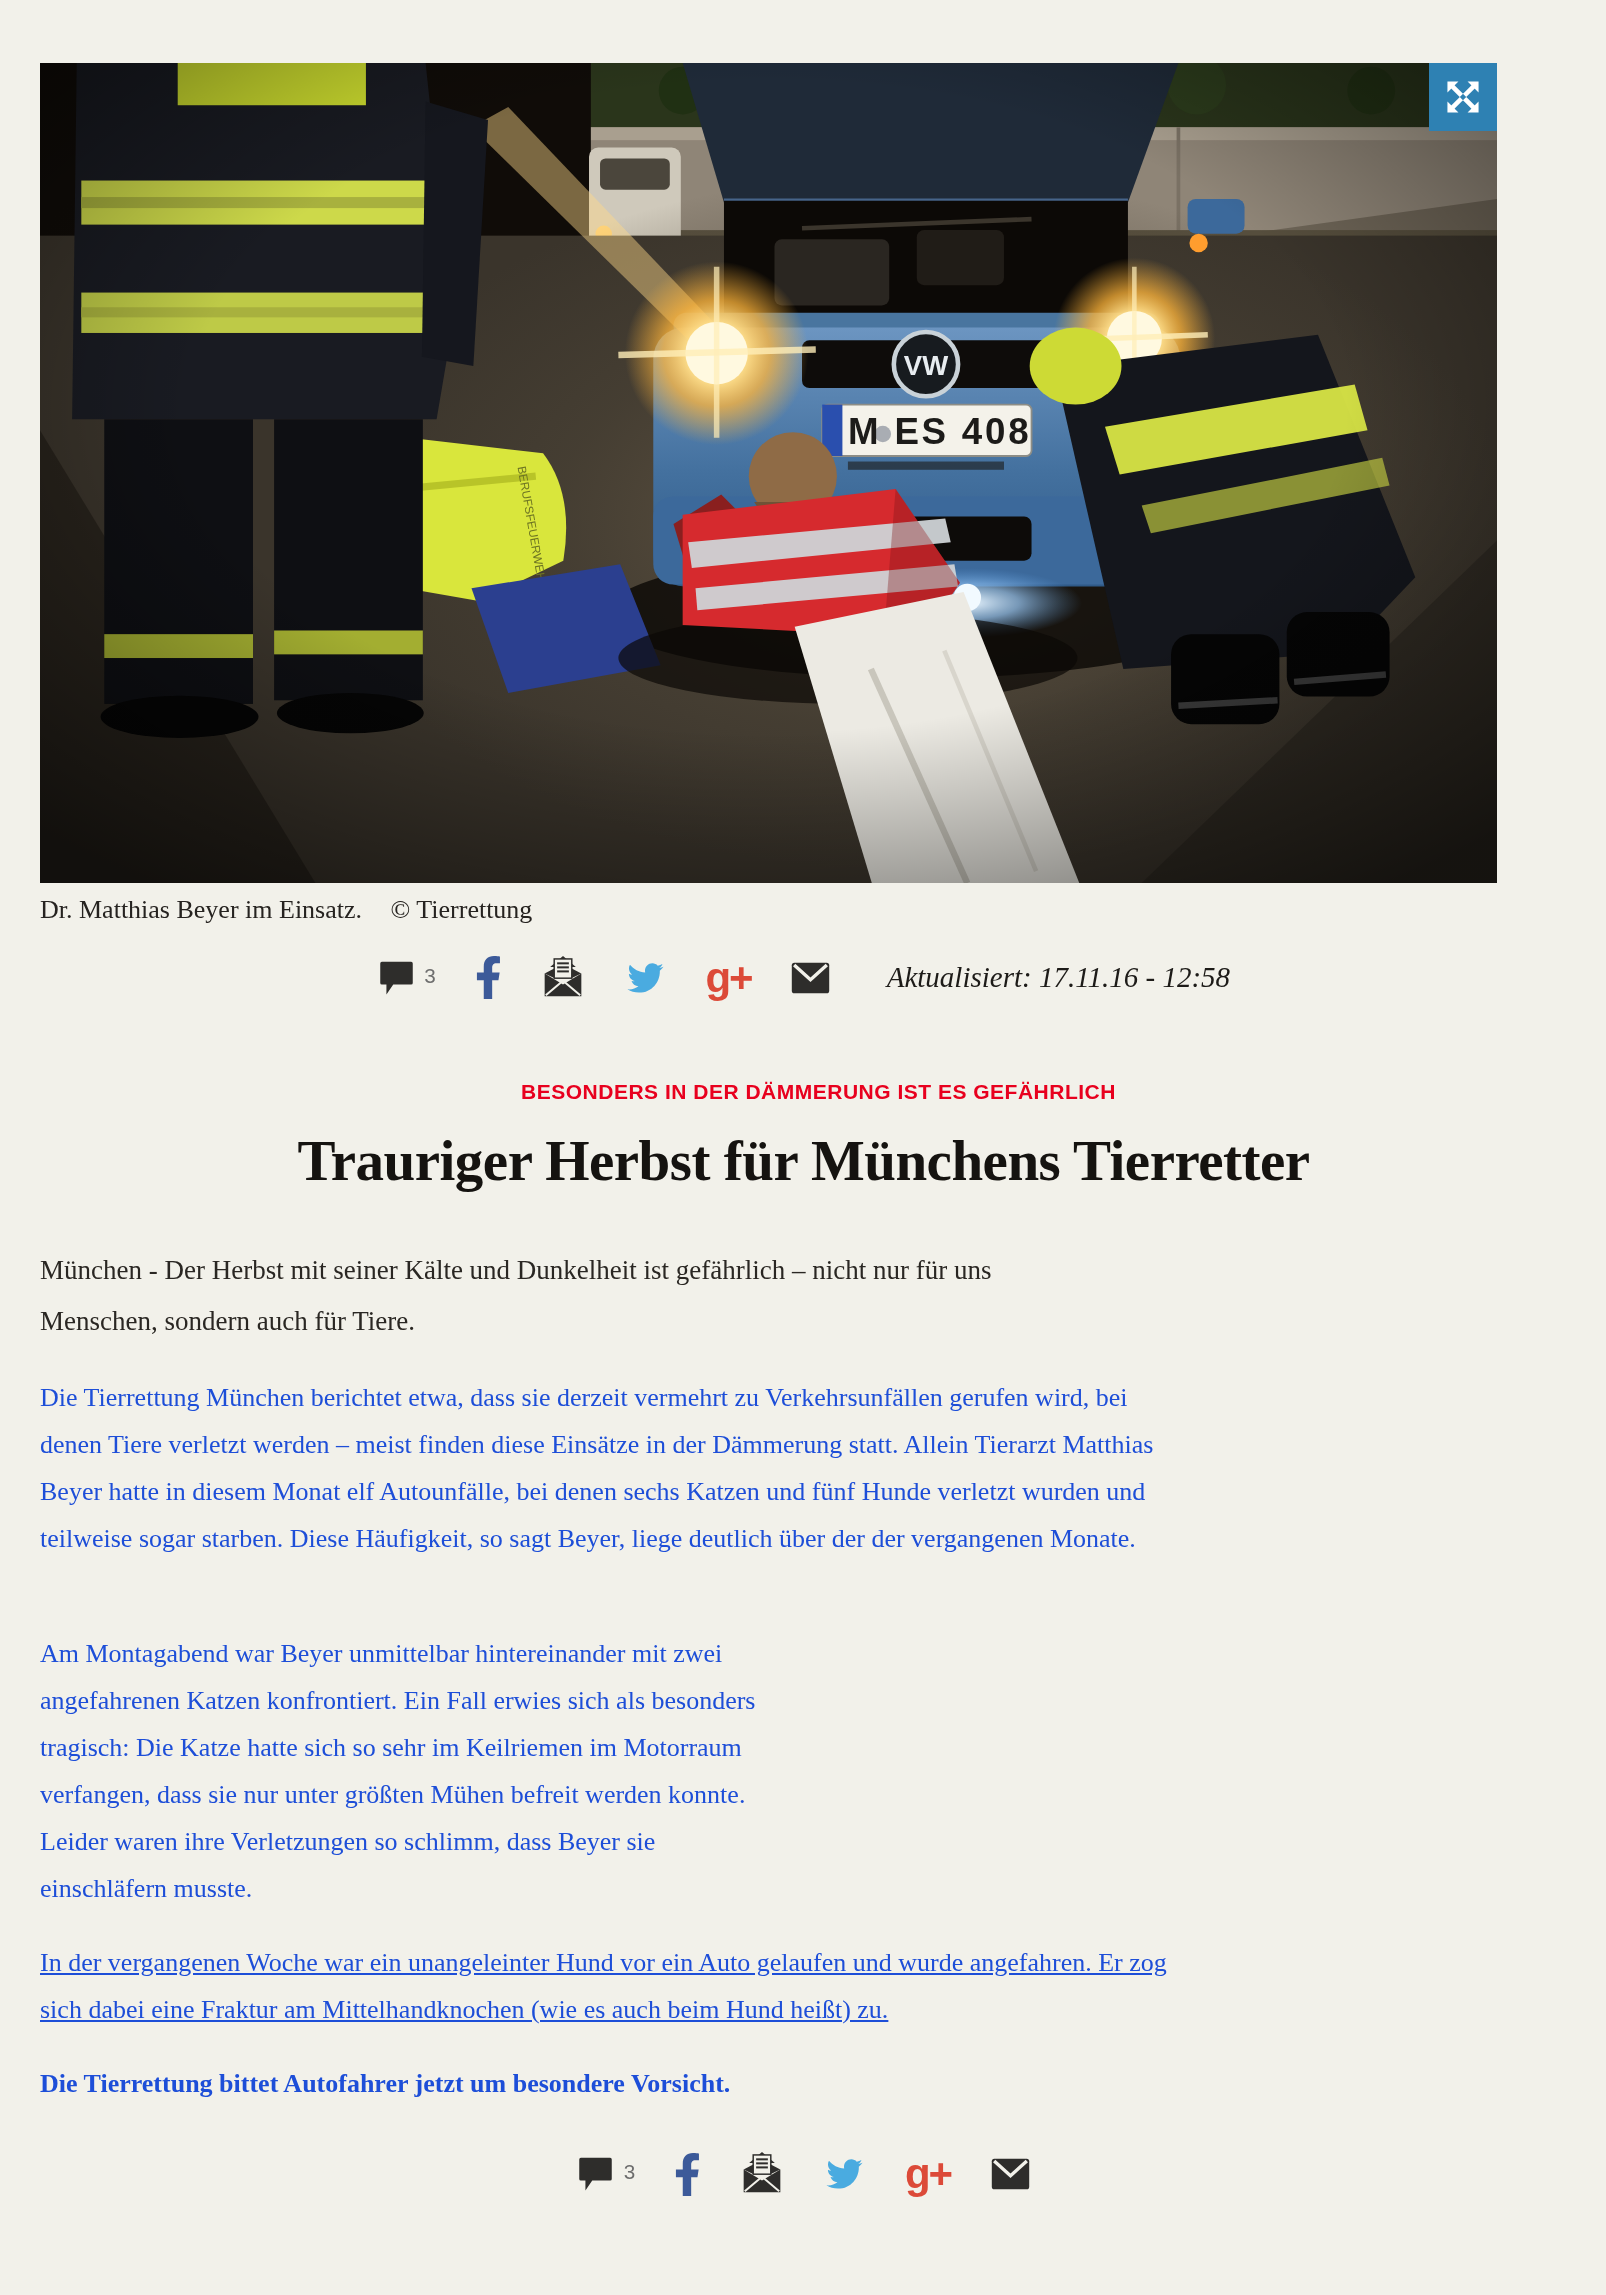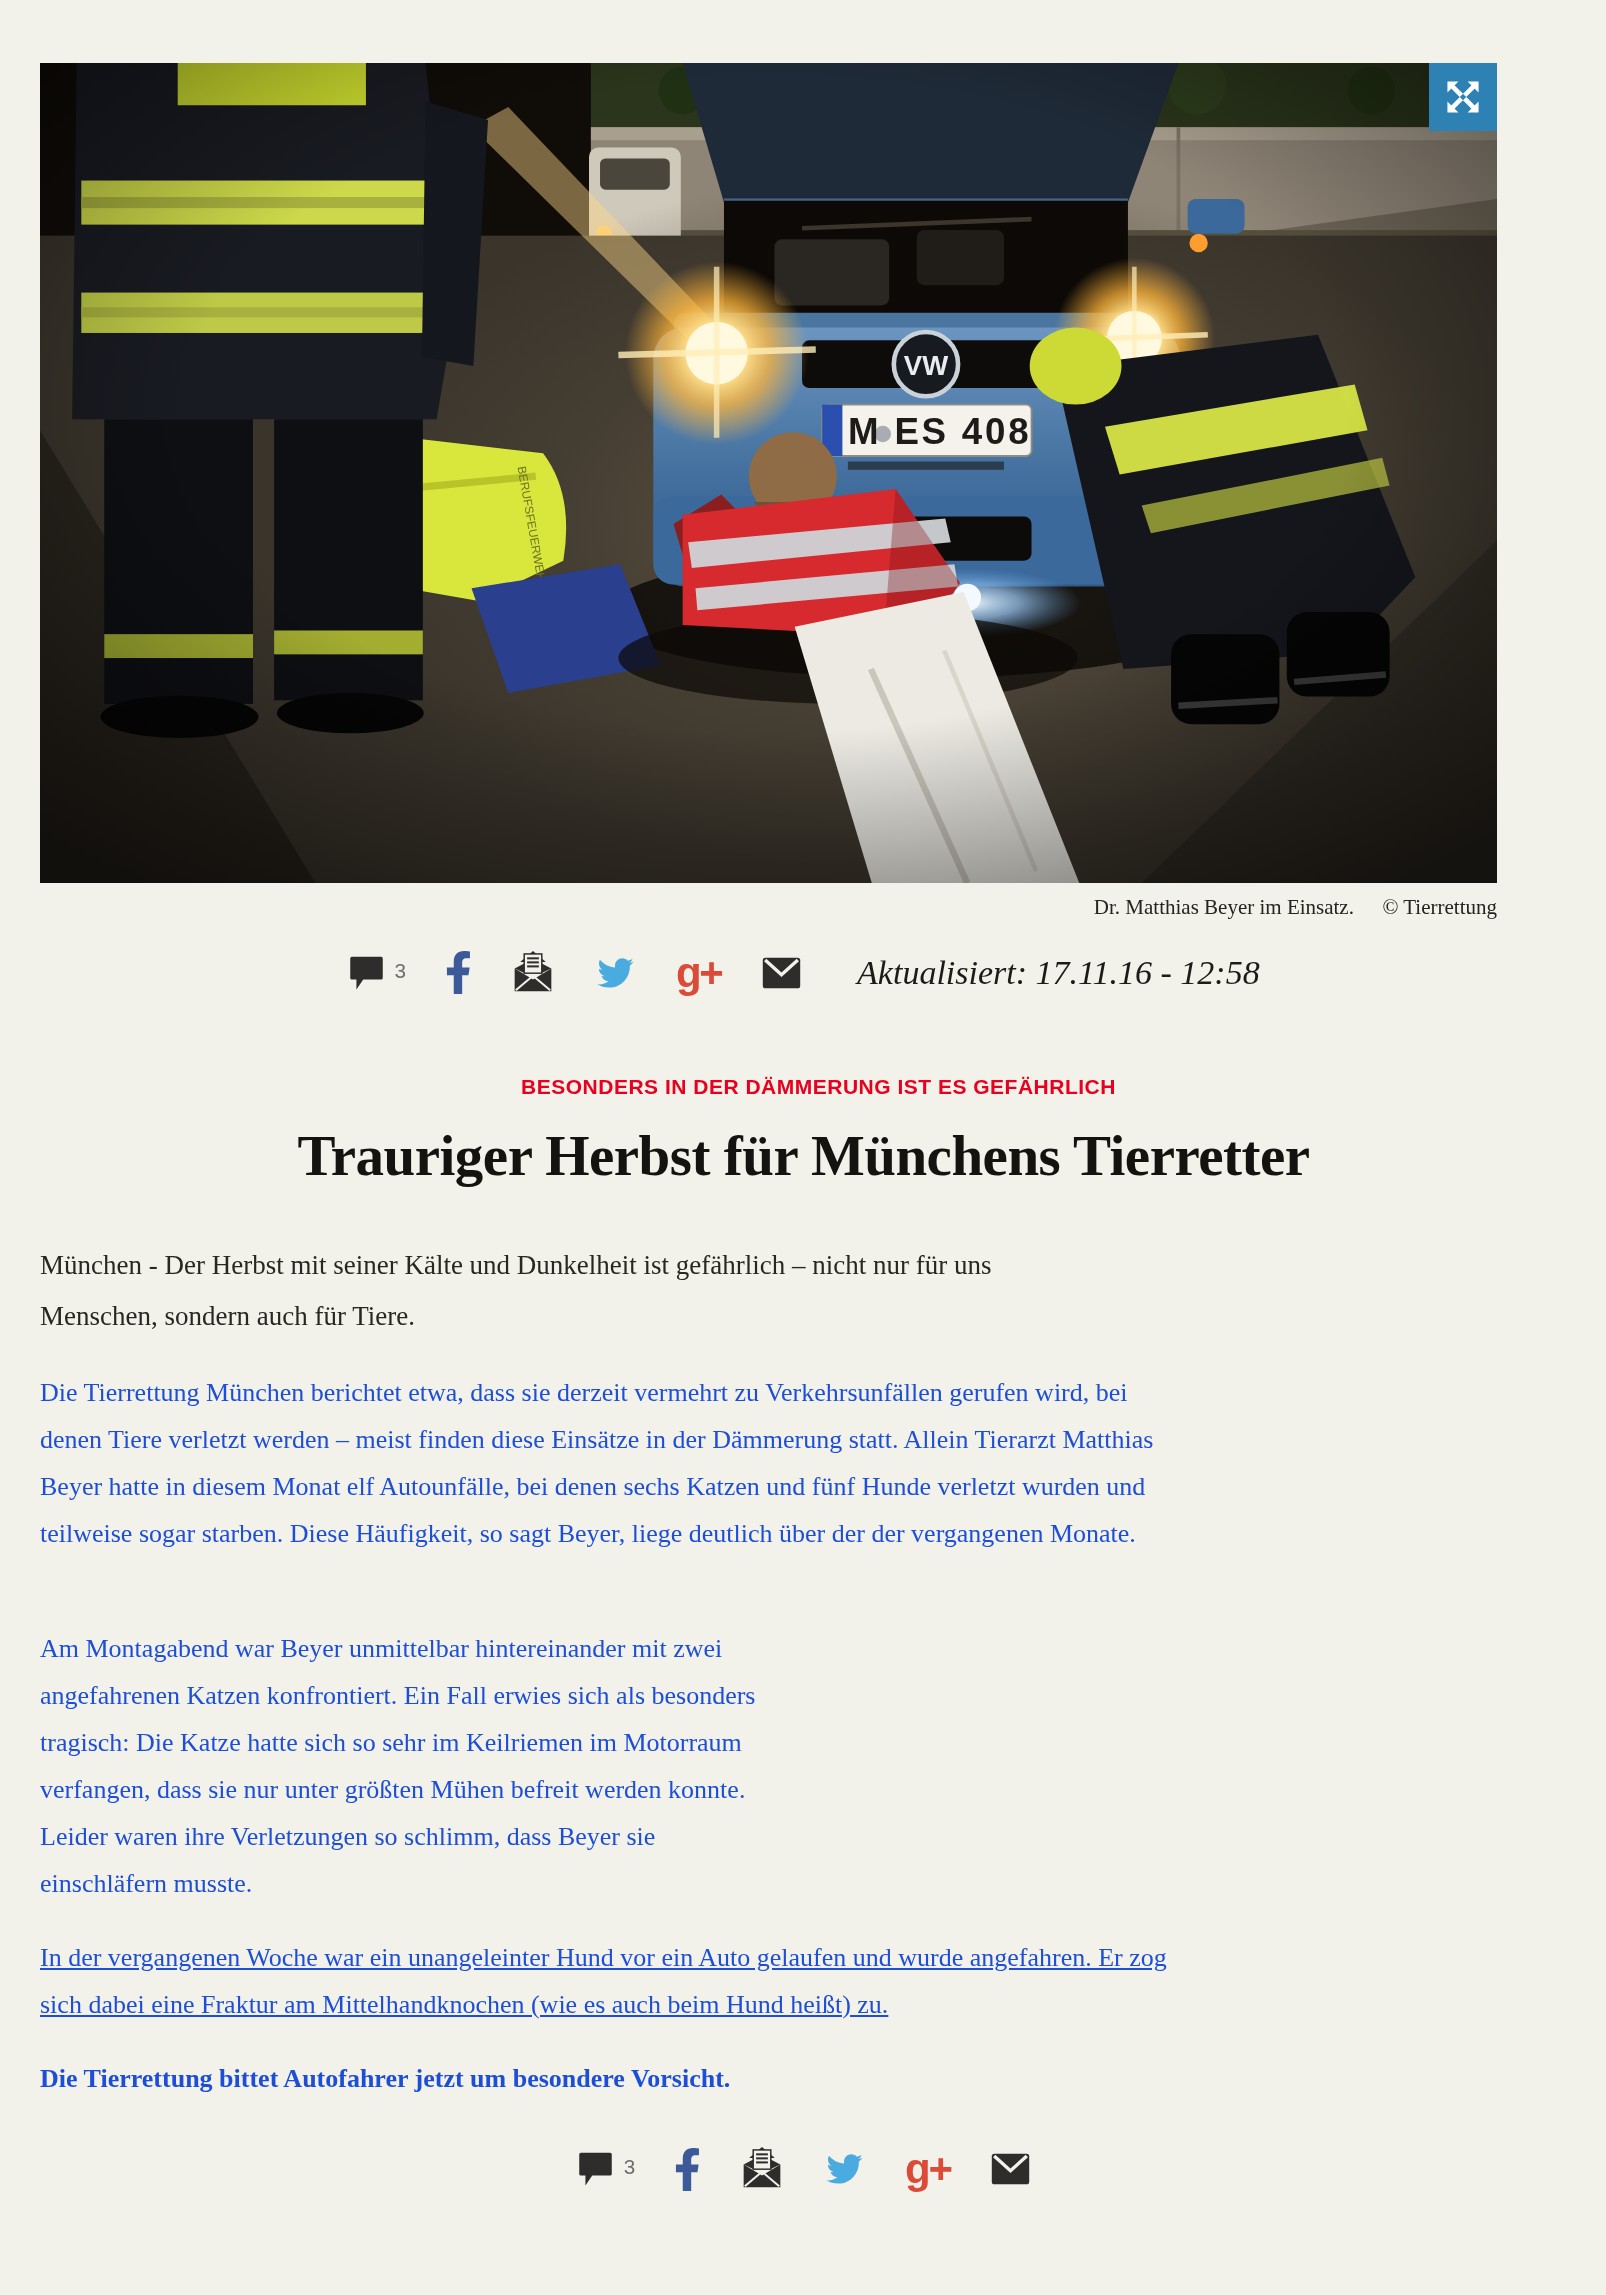--- a/index.html
+++ b/index.html
@@ -25,22 +25,22 @@
     position: absolute; top: 0; right: 0;
     width: 68px; height: 68px;
     background: #2e81b3;
     border: none; padding: 0; margin: 0;
     display: flex; align-items: center; justify-content: center;
     cursor: pointer;
   }
   .expand-btn svg { width: 44px; height: 44px; }
   figcaption {
     margin-top: 12px;
-    text-align: right;
-    font-size: 21px;
+    text-align: left;
+    font-size: 26px;
     color: #262320;
   }
   figcaption .credit { margin-left: 28.5px; }
 
   
   .share-row {
     display: flex; justify-content: center; align-items: center;
     gap: 39px;
     margin-top: 27px;
     height: 51px;
@@ -61,21 +61,21 @@
   .twitter-icon { width: 43px; height: 36px; fill: #4aabe0; }
   .gplus-glyph {
     font-family: "Liberation Sans", sans-serif;
     font-weight: bold; font-style: normal;
     font-size: 42px; color: #dc4a38;
     letter-spacing: -2.3px; line-height: 1;
   }
   .mailclosed-icon { width: 41px; height: 34px; }
   .updated {
     font-style: italic;
-    font-size: 34px;
+    font-size: 29px;
     color: #1d1b18;
     margin-left: 16.5px;
     white-space: nowrap;
   }
 
   
   .kicker {
     margin-top: 77px;
     text-align: center;
     font-family: "Liberation Sans", sans-serif;

